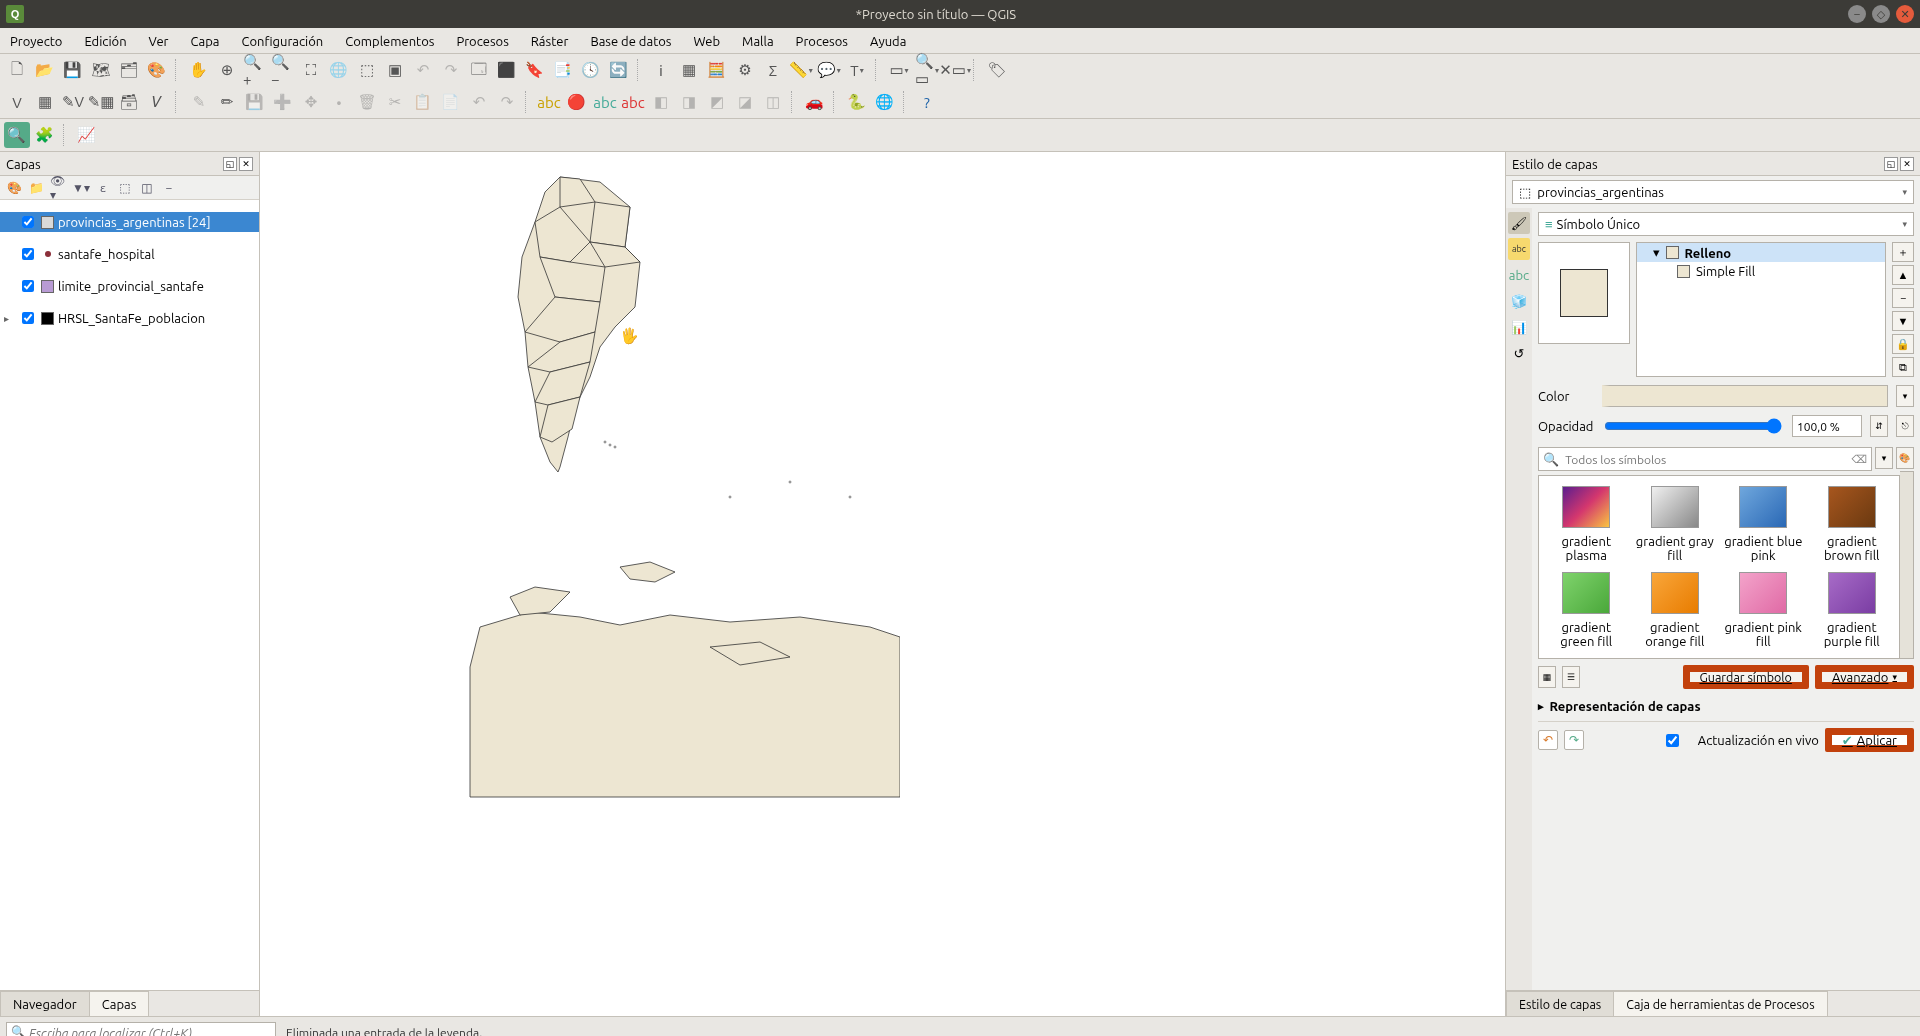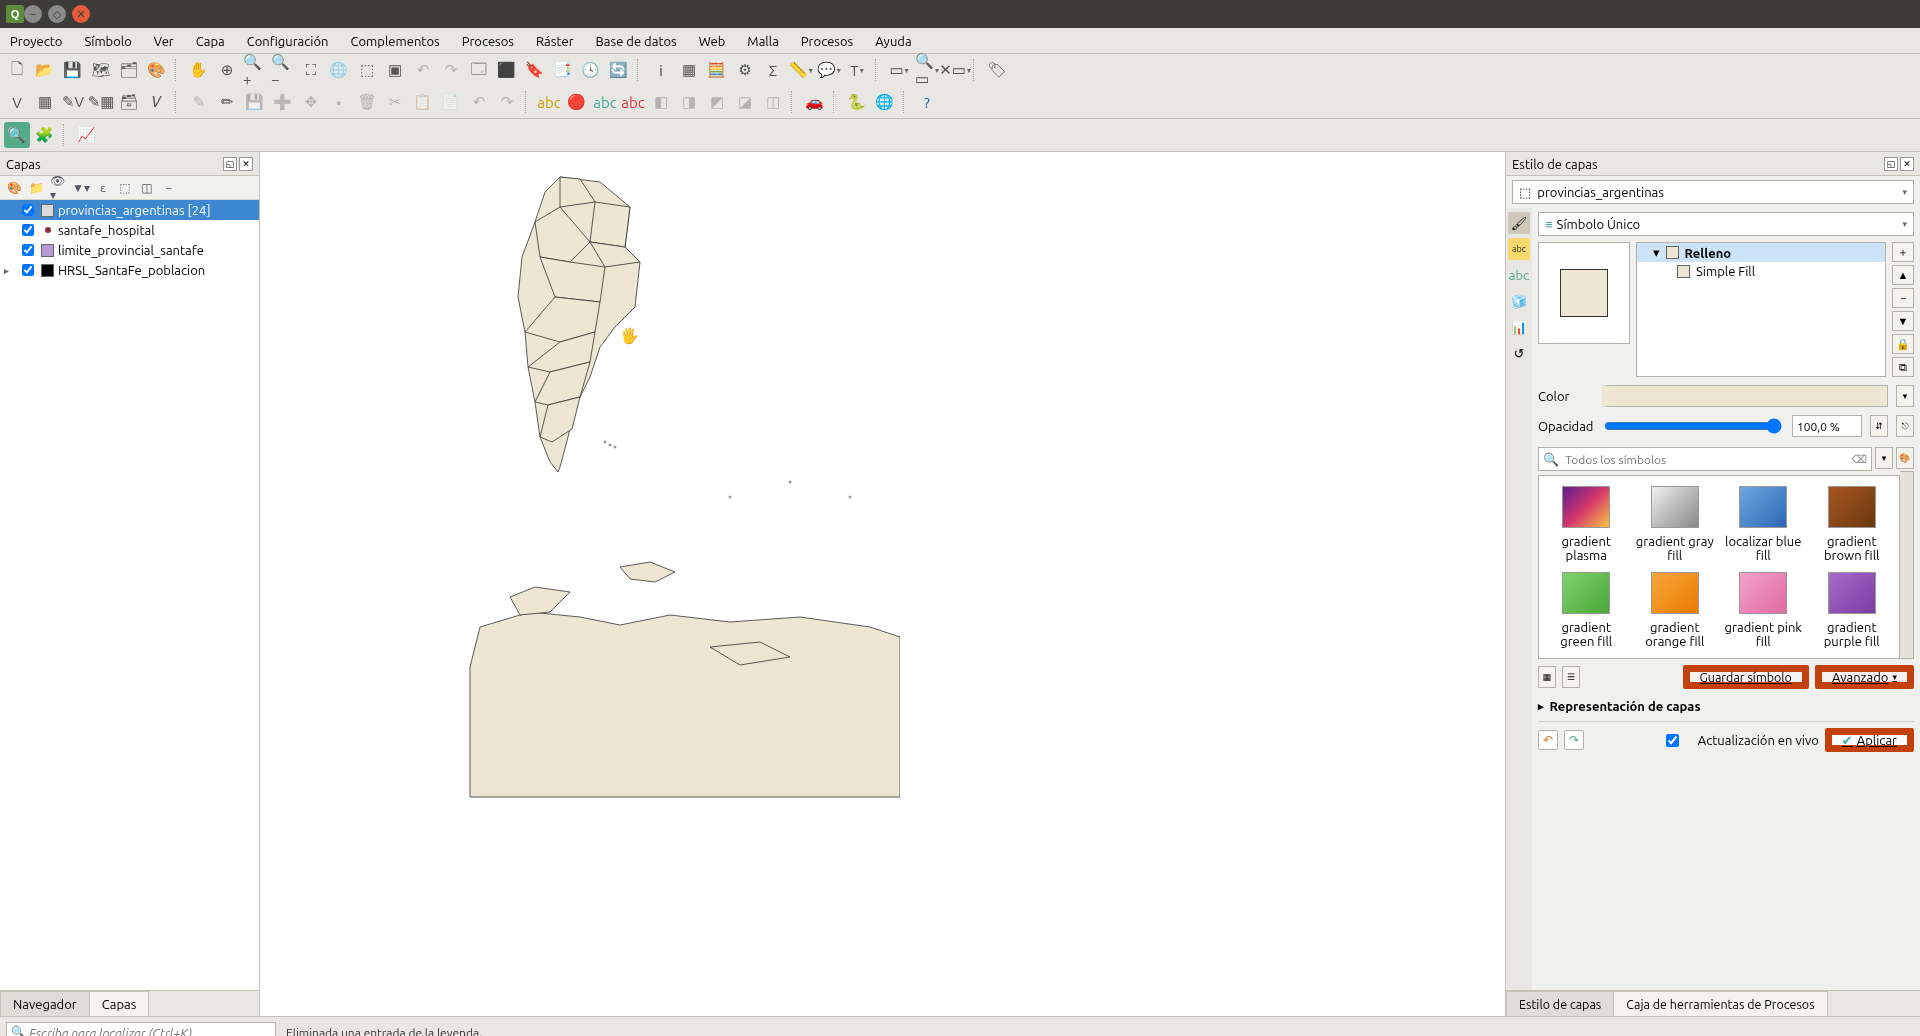--- a/index.html
+++ b/index.html
@@ -35,21 +35,21 @@
   .panel-hdr { height:24px; display:flex; align-items:center; padding:0 6px; background:#e9e7e3; border-bottom:1px solid #c5c1b9; font-size:12px; }
   .panel-hdr .ttl { flex:1; }
   .panel-hdr .pbtn { width:14px; height:14px; border:1px solid #999; background:#fff; margin-left:2px; font-size:9px; display:flex; align-items:center; justify-content:center; cursor:pointer; }
 
   
   .layers-tbar { height:24px; display:flex; align-items:center; gap:4px; padding:2px 6px; border-bottom:1px solid #d5d1c9; }
   .ltbtn { width:18px; height:18px; font-size:12px; display:flex; align-items:center; justify-content:center; cursor:pointer; color:#556; }
 
   
   .layer-tree { flex:1; background:#fff; overflow:auto; font-size:12.5px; }
-  .layer-item { display:flex; align-items:center; padding:2px 6px 2px 18px; gap:4px; cursor:pointer; height:20px; }
+  .layer-item { display:flex; align-items:center; padding:2px 6px 2px 18px; gap:4px; cursor:pointer; height:20px;margin-top:12px; }
   .layer-item.selected { background:#3b87d1; color:#fff; }
   .layer-item .chk { width:12px; height:12px; }
   .layer-item .expand { width:10px; font-size:10px; color:#666; margin-left:-14px; }
   .swatch { width:13px; height:13px; border:1px solid #666; display:inline-block; flex-shrink:0; }
 
   
   .left-tabs { display:flex; border-top:1px solid #c5c1b9; background:#e9e7e3; }
   .left-tab { padding:5px 12px; border:1px solid #c5c1b9; border-bottom:none; background:#e0ddd6; cursor:pointer; margin-right:-1px; }
   .left-tab.active { background:#f5f3ee; }
 
@@ -114,30 +114,31 @@
   .locator { height:32px; background:#e9e7e3; border-top:1px solid #c5c1b9; display:flex; align-items:center; padding:0 6px; gap:10px; }
   .locator input { height:22px; border:1px solid #b5b1a9; padding:0 6px 0 22px; width:270px; font-size:12.5px; font-style:italic; color:#777; background:#fff; }
   .loc-wrap { position:relative; }
   .loc-wrap::before { content:"🔍"; position:absolute; left:5px; top:3px; font-size:12px; color:#888; }
 </style>
 </head>
 <body>
 
 <div class="titlebar">
   <div class="qgis-logo">Q</div>
+  <div class="title">*Proyecto sin título — QGIS</div>
   <div class="win-btns">
     <div class="win-btn wb-min">–</div>
     <div class="win-btn wb-max">◇</div>
     <div class="win-btn wb-close">✕</div>
   </div>
 </div>
 
 <div class="menubar">
   <span class="menu-item">Proyecto</span>
-  <span class="menu-item">Símbolo</span>
+  <span class="menu-item">Edición</span>
   <span class="menu-item">Ver</span>
   <span class="menu-item">Capa</span>
   <span class="menu-item">Configuración</span>
   <span class="menu-item">Complementos</span>
   <span class="menu-item">Procesos</span>
   <span class="menu-item">Ráster</span>
   <span class="menu-item">Base de datos</span>
   <span class="menu-item">Web</span>
   <span class="menu-item">Malla</span>
   <span class="menu-item">Procesos</span>
@@ -396,21 +397,21 @@
                 <div class="sym-item">
                   <div class="sym-sw" style="background:linear-gradient(135deg,#5b1e8e,#d4376e,#f9c441)"></div>
                   <div>gradient plasma</div>
                 </div>
                 <div class="sym-item">
                   <div class="sym-sw" style="background:linear-gradient(135deg,#f0f0f0,#888)"></div>
                   <div>gradient gray fill</div>
                 </div>
                 <div class="sym-item">
                   <div class="sym-sw" style="background:linear-gradient(135deg,#6fa7dd,#2a68b5)"></div>
-                  <div>localizar blue fill</div>
+                  <div>gradient blue pink</div>
                 </div>
                 <div class="sym-item">
                   <div class="sym-sw" style="background:linear-gradient(135deg,#a7561e,#6a3910)"></div>
                   <div>gradient brown fill</div>
                 </div>
                 <div class="sym-item">
                   <div class="sym-sw" style="background:linear-gradient(135deg,#7fd36c,#4aa83a)"></div>
                   <div>gradient green fill</div>
                 </div>
                 <div class="sym-item">

